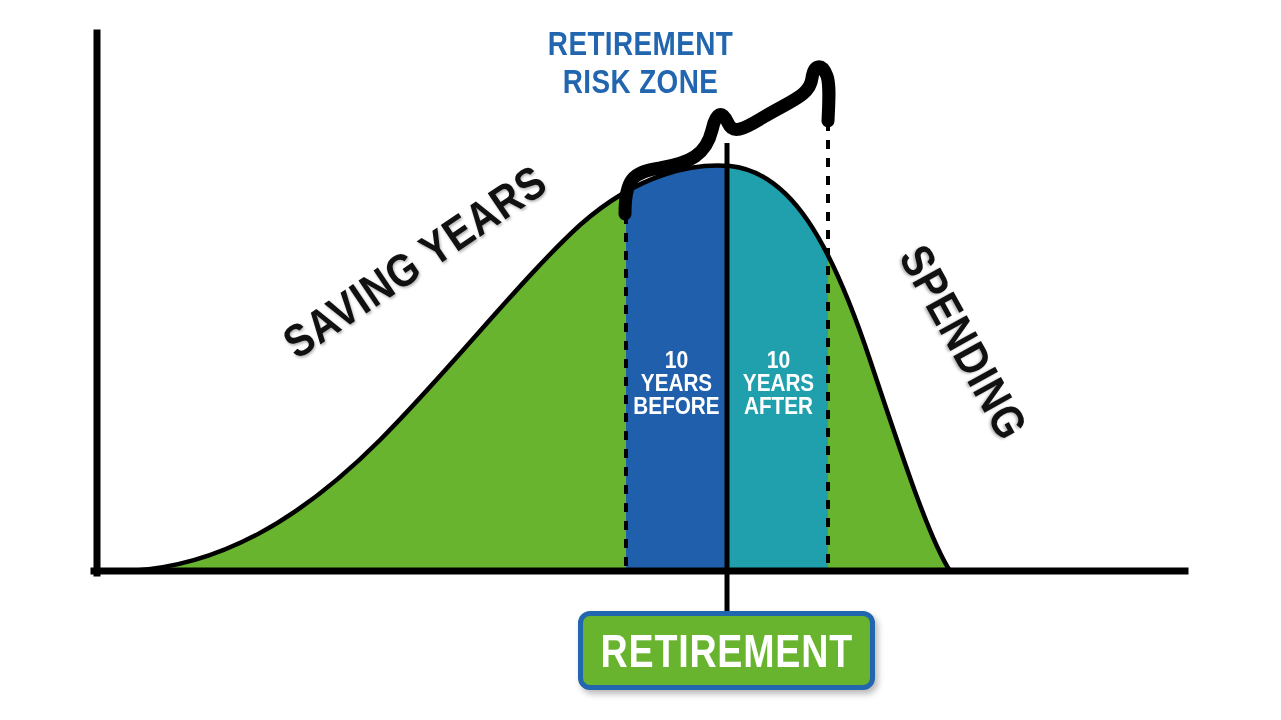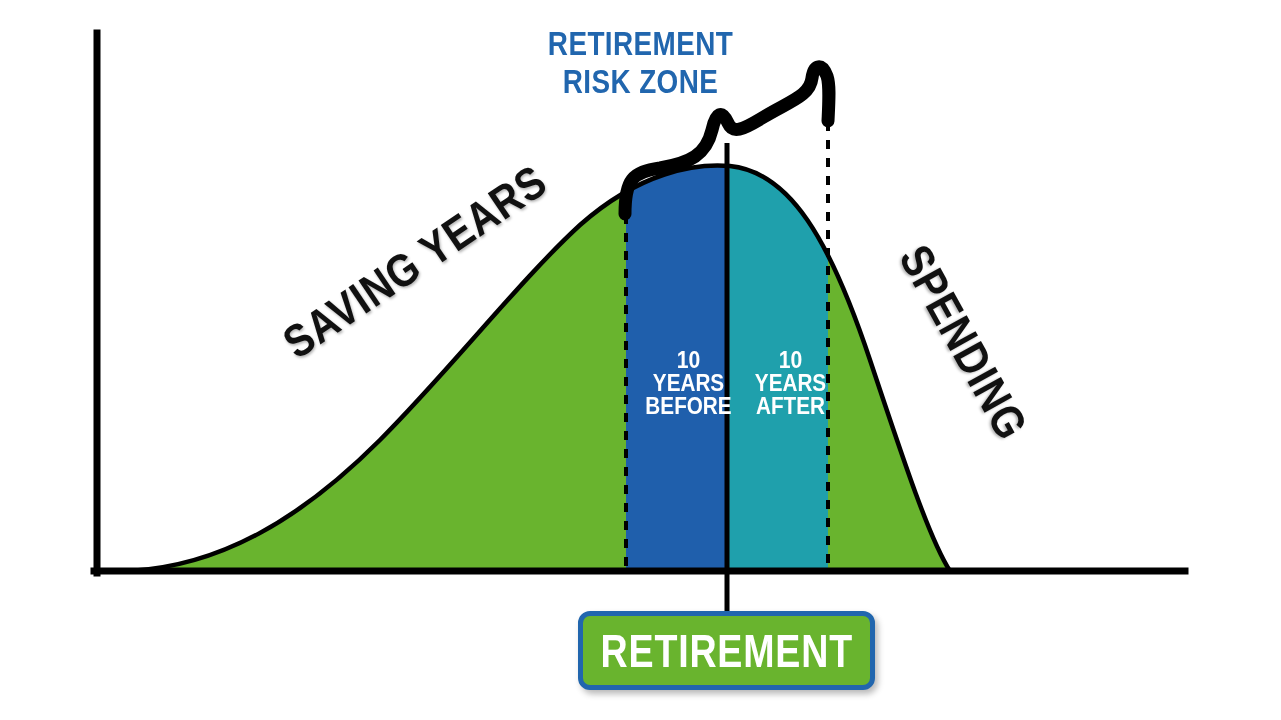--- a/index.html
+++ b/index.html
@@ -73,21 +73,20 @@
   }
 
   .band-label {
     position: absolute;
     color: #ffffff;
     font-family: "Liberation Sans", sans-serif;
     font-weight: bold;
     text-align: center;
     line-height: 1.0;
     letter-spacing: 0px;
-    margin-left: 12px;
   }
   .band-label .big { font-size: 23px; display: block; transform: scaleX(0.92); }
   .band-label .sm  { font-size: 23px; display: block; transform: scaleX(0.90); }
   #band-before {
     left: 627px; top: 349px; width: 99px;
   }
   #band-after {
     left: 729px; top: 349px; width: 99px;
   }
 

